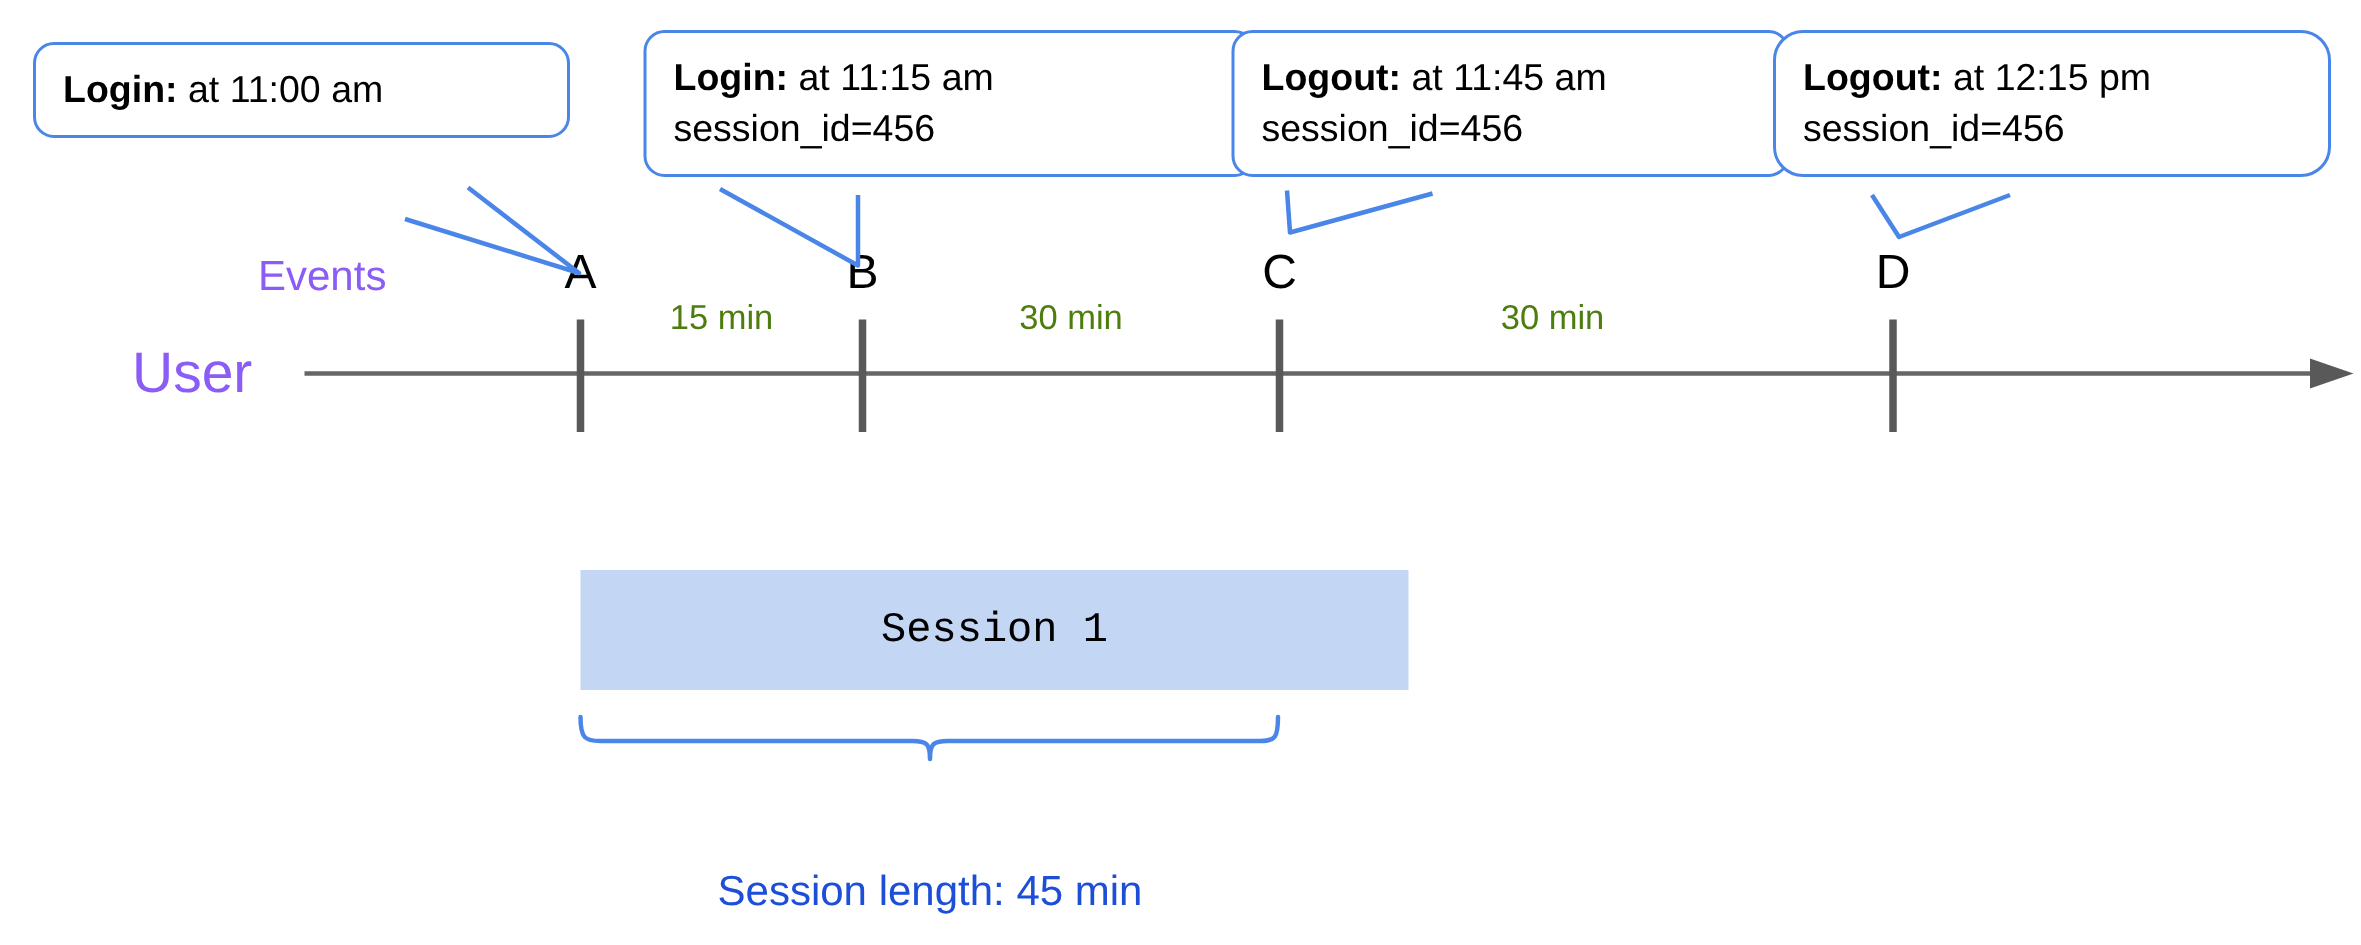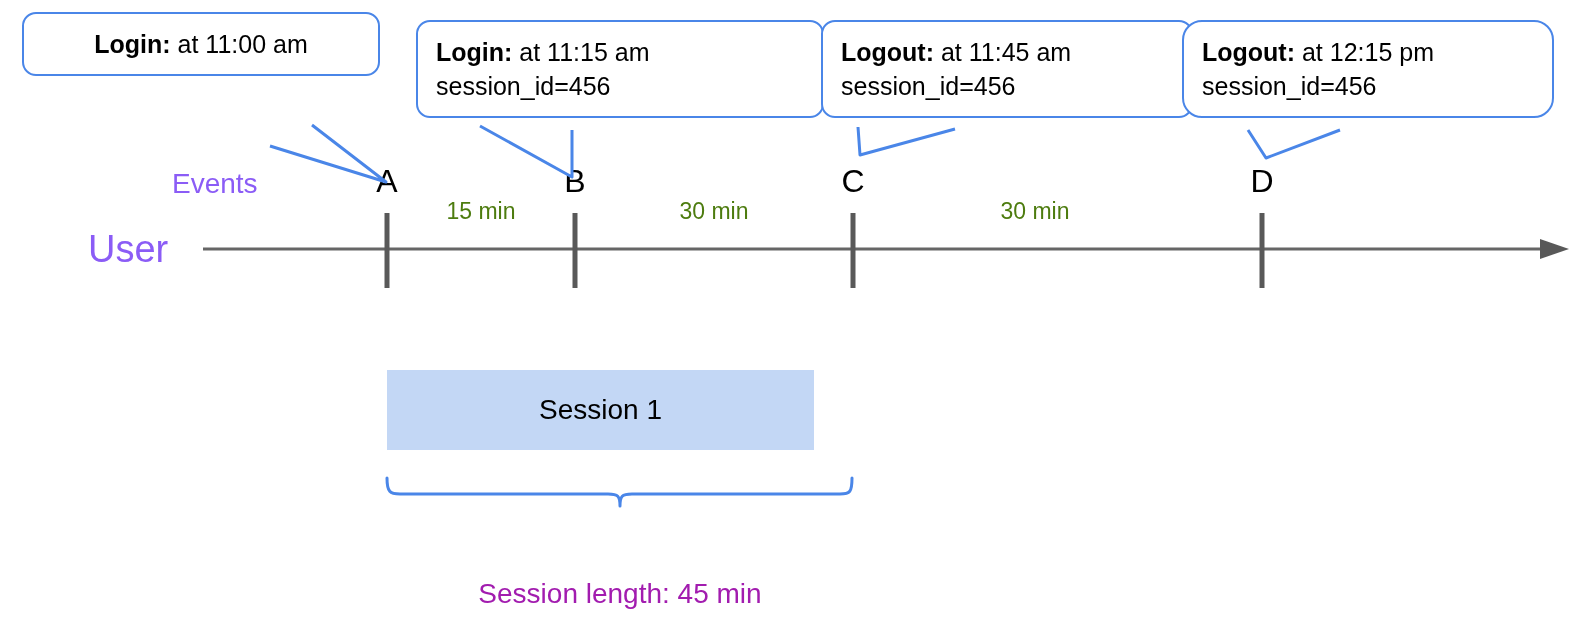--- a/index.html
+++ b/index.html
@@ -86,21 +86,21 @@
     display: flex;
     align-items: center;
     justify-content: center;
     font-size: 28px;
     color: #000;
     z-index: 2;
   }
   #session-caption {
     position: absolute;
     font-size: 28px;
-    color: #a21caf;
+    color: #1d4ed8;
     white-space: nowrap;
     transform: translateX(-50%);
   }
 </style>
 </head>
 <body>
 
 <div id="canvas">
 
   <svg id="timeline-svg" viewBox="0 0 1574 630" xmlns="http://www.w3.org/2000/svg">
@@ -124,26 +124,26 @@
 
     <path d="M 312,125 L 386,182 L 270,146" fill="#ffffff" stroke="#4a86e8" stroke-width="3" stroke-linejoin="round"></path>
 
     <path d="M 480,126 L 572,177 L 572,130" fill="#ffffff" stroke="#4a86e8" stroke-width="3" stroke-linejoin="round"></path>
 
     <path d="M 858,127 L 860,155 L 955,129" fill="#ffffff" stroke="#4a86e8" stroke-width="3" stroke-linejoin="round"></path>
 
     <path d="M 1248,130 L 1266,158 L 1340,130" fill="#ffffff" stroke="#4a86e8" stroke-width="3" stroke-linejoin="round"></path>
   </svg>
 
-  <div class="callout" style="left:22px; top:12px; width:358px;text-align:center;">
+  <div class="callout" style="left:22px; top:28px; width:358px;">
     <span class="lead">Login:</span>
     <span>at 11:00 am</span>
   </div>
 
-  <div class="callout" style="left:416px; top:20px; width:408px;">
+  <div class="callout" style="left:429px; top:20px; width:408px;">
     <span class="lead">Login:</span>
     <span>at 11:15 am</span>
     <span class="line2">session_id=456</span>
   </div>
 
   <div class="callout" style="left:821px; top:20px; width:372px;">
     <span class="lead">Logout:</span>
     <span>at 11:45 am</span>
     <span class="line2">session_id=456</span>
   </div>
@@ -160,19 +160,19 @@
 
   <div class="tick-letter" style="left:387px; top:163px;">A</div>
   <div class="tick-letter" style="left:575px; top:163px;">B</div>
   <div class="tick-letter" style="left:853px; top:163px;">C</div>
   <div class="tick-letter" style="left:1262px; top:163px;">D</div>
 
   <div class="gap-label" style="left:481px; top:198px;">15 min</div>
   <div class="gap-label" style="left:714px; top:198px;">30 min</div>
   <div class="gap-label" style="left:1035px; top:198px;">30 min</div>
 
-  <div id="session-bar" style="left:387px; top:370px; width:427px; height:80px;">
+  <div id="session-bar" style="left:387px; top:380px; width:552px; height:80px;font-family:Liberation Mono, monospace;">
     <span>Session 1</span>
   </div>
 
   <div id="session-caption" style="left:620px; top:578px;">Session length: 45 min</div>
 
 </div>
 
 </body></html>

